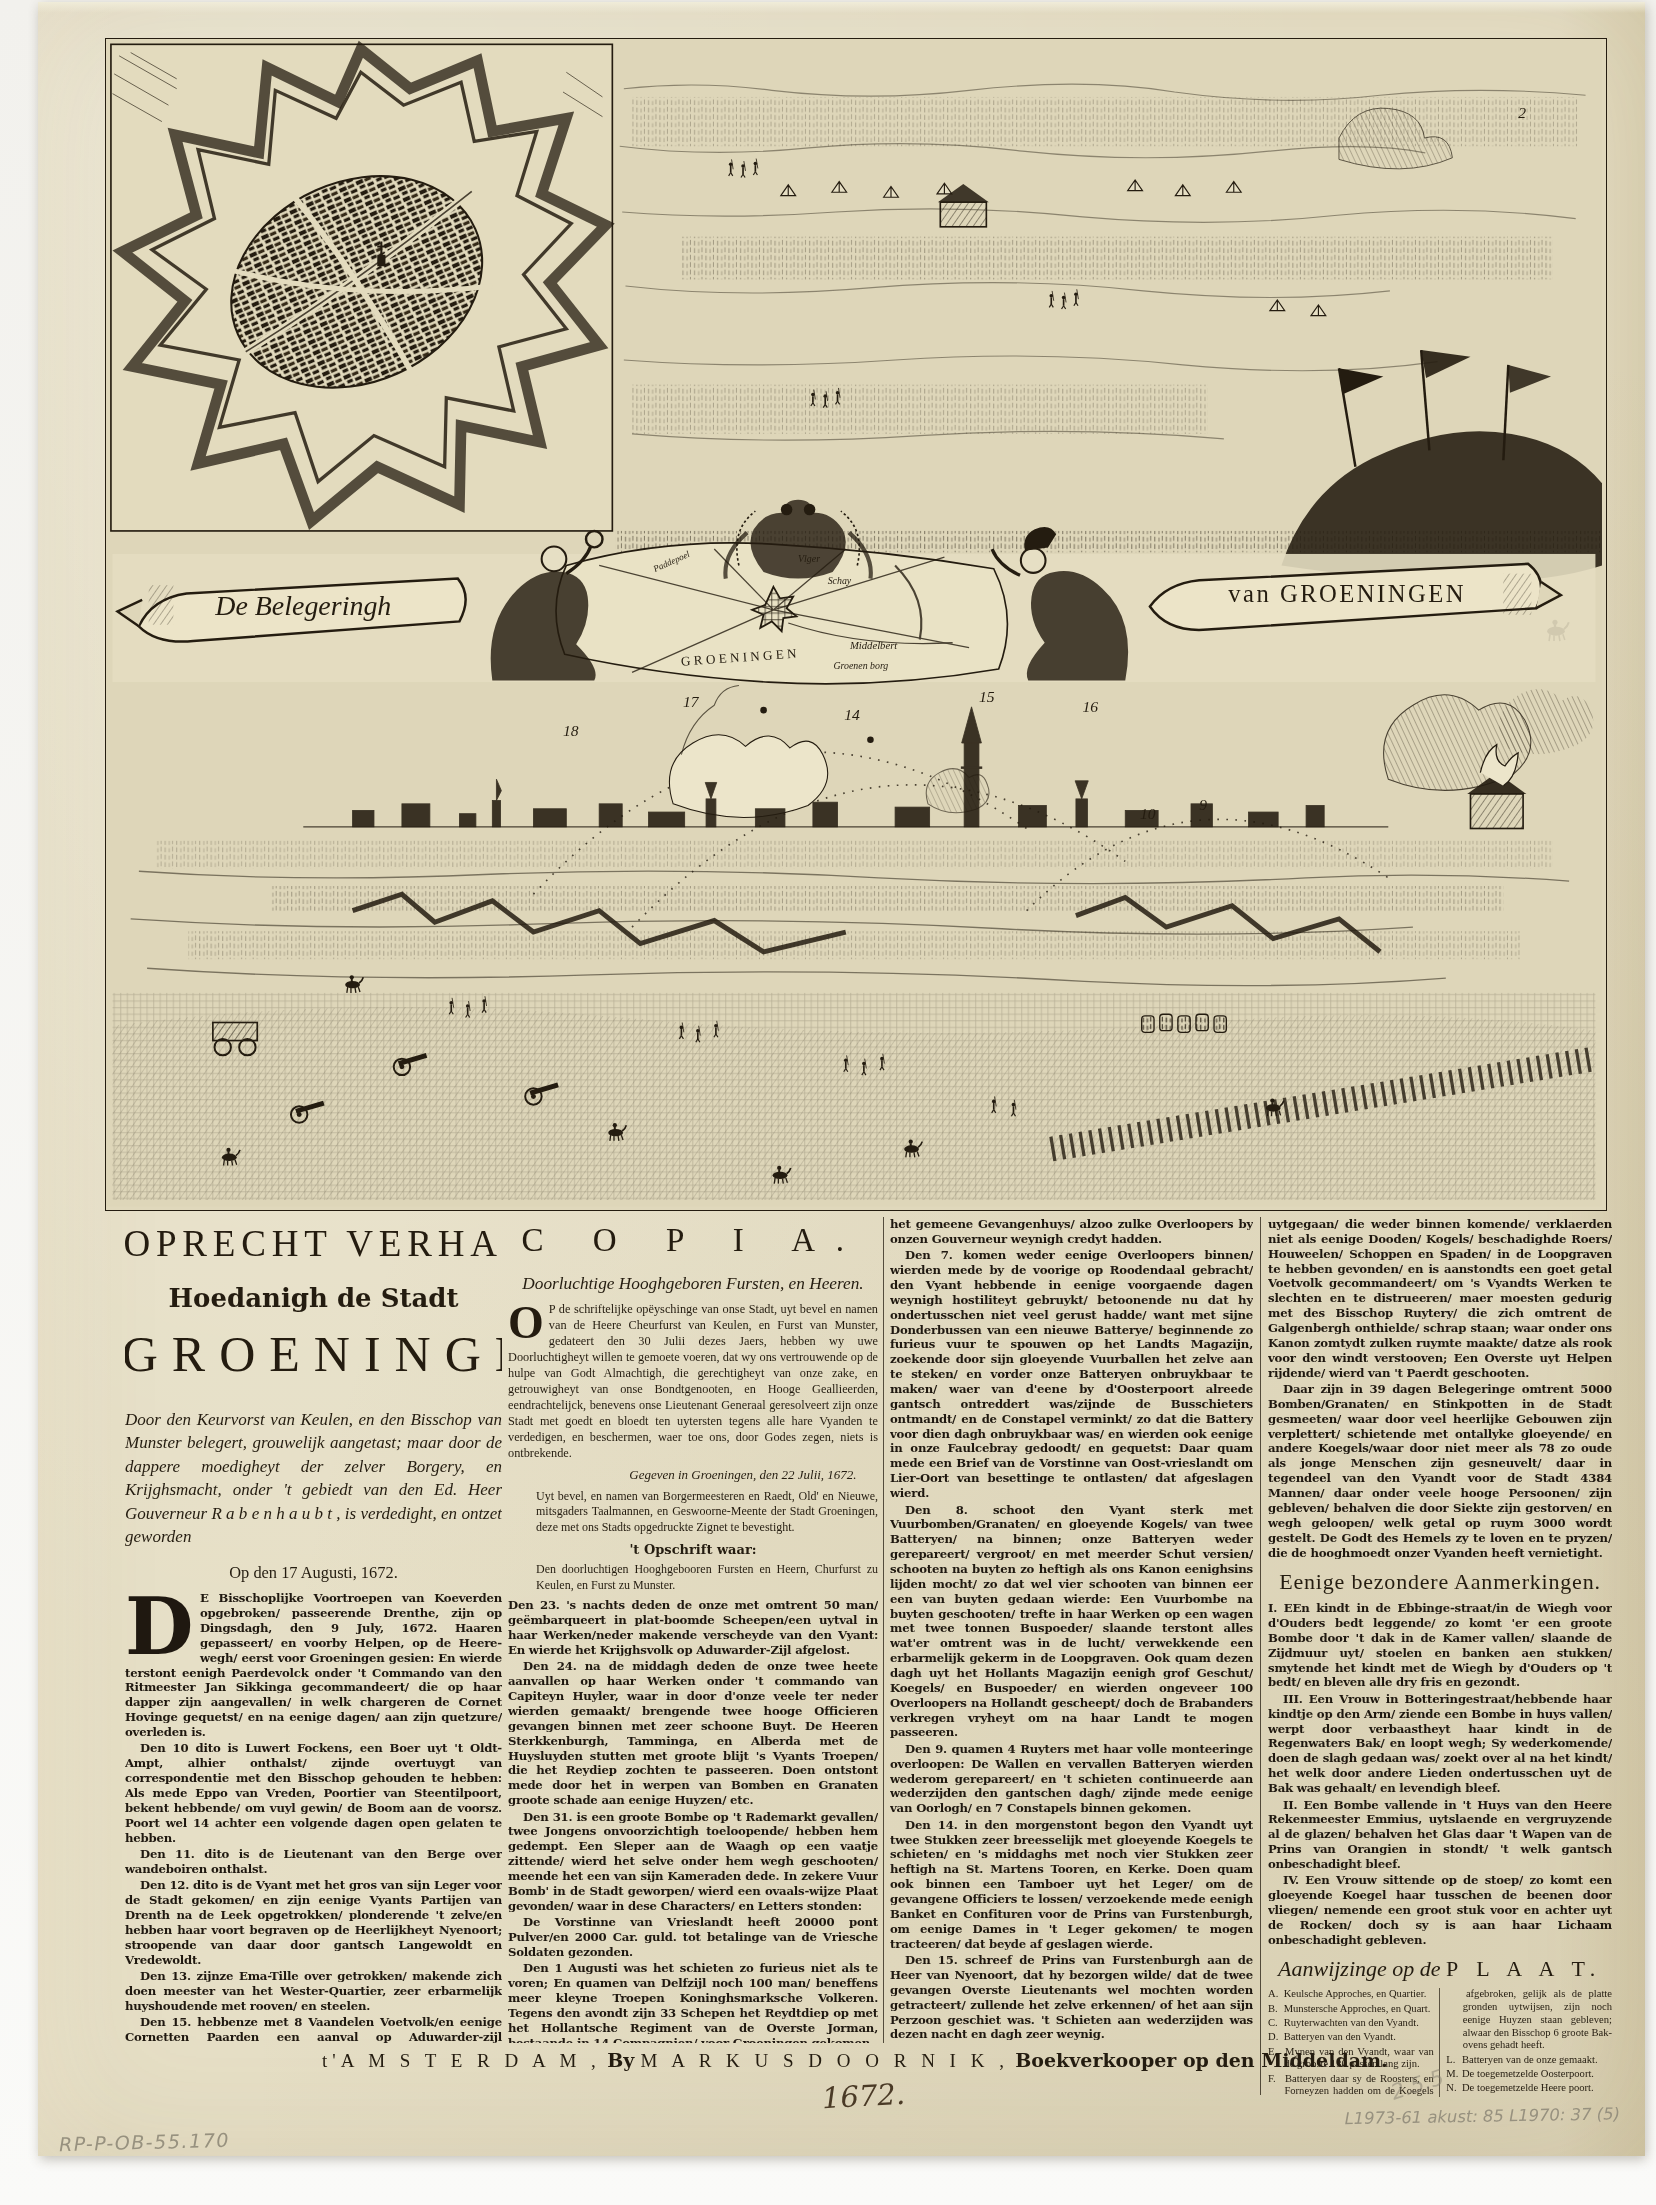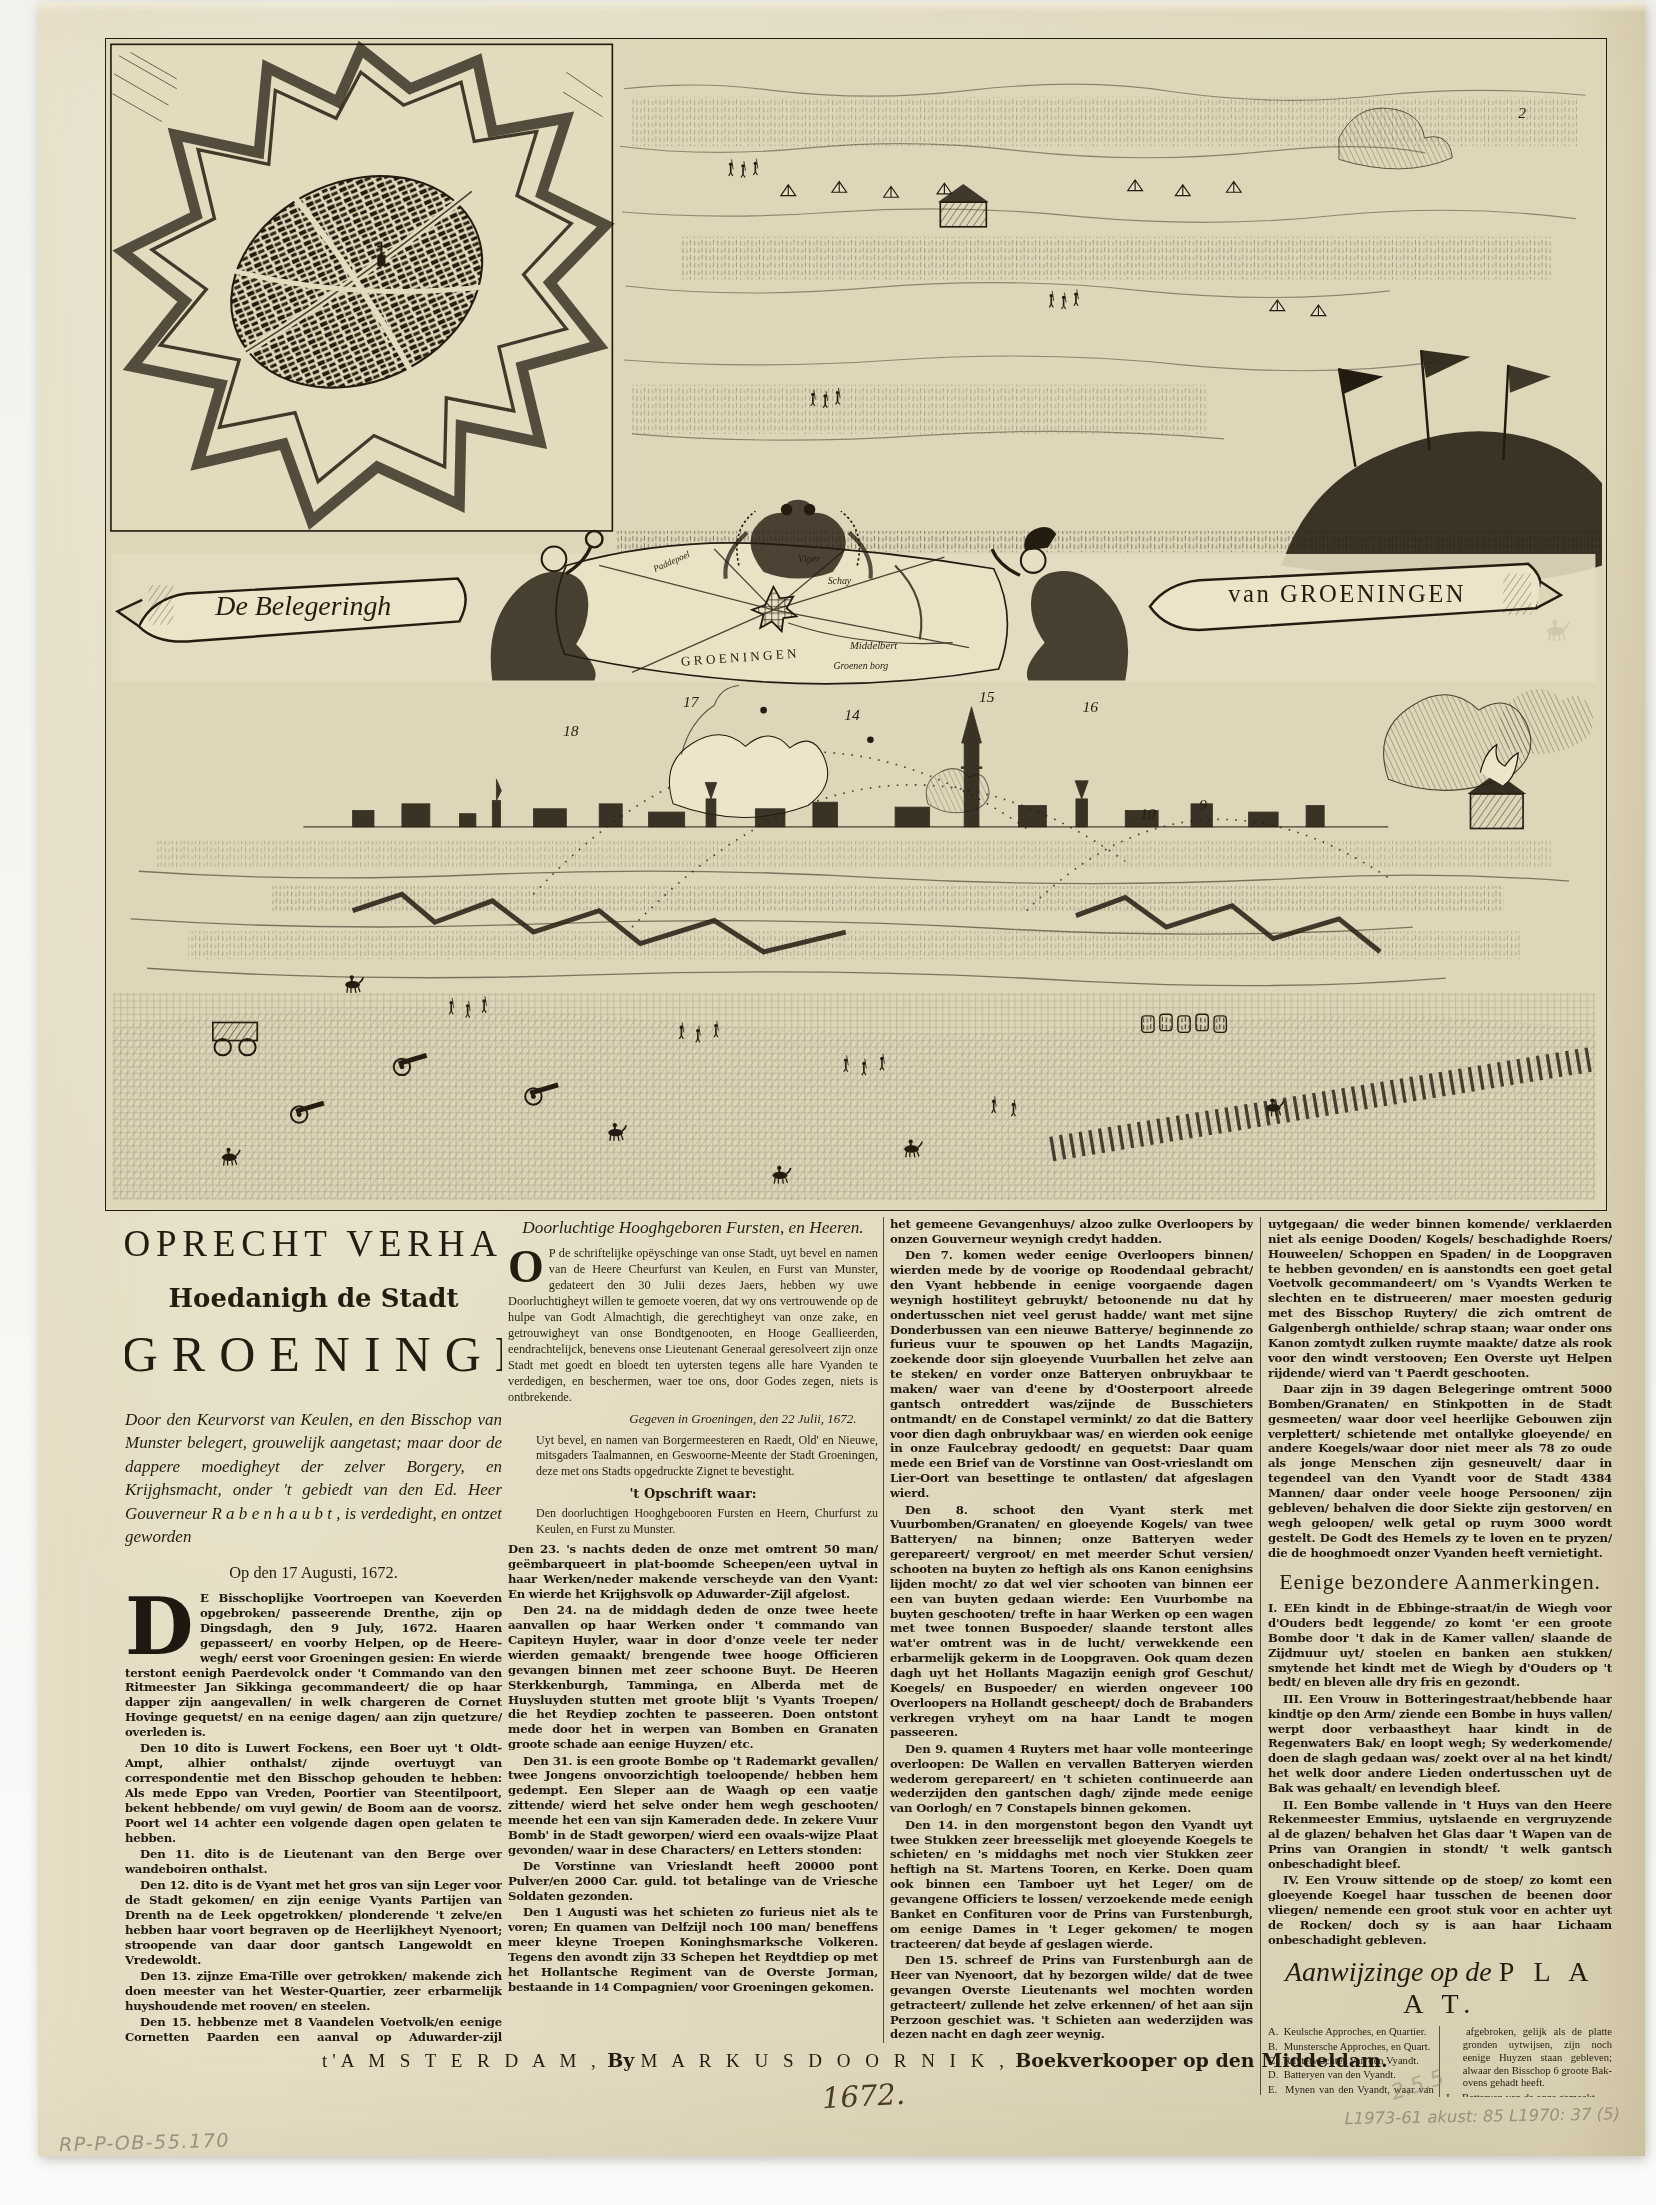--- a/index.html
+++ b/index.html
@@ -39,21 +39,21 @@
   .copia{font-size:33px;letter-spacing:20.6px;text-align:center;margin:1.6px 0 11.5px;white-space:nowrap;}
   .ithead{font-style:italic;font-size:17.3px;text-align:center;margin:0 0 6.6px;}
   .rightital{font-style:italic;text-align:right;font-size:13px;padding-right:21.4px;margin:5px 0;}
   .indent{padding-left:28px;font-size:12px;line-height:1.3;margin:5px 0;}
   .gcenter{font-family:"DejaVu Serif",serif;font-weight:bold;font-size:13px;text-align:center;margin:6.6px 0 3.3px;}
   .latin{font-family:"Liberation Serif",serif;font-size:12.3px;letter-spacing:1.3px;
          line-height:1.45;padding-left:25px;margin:5px 0;text-align:left;}
   .dc{float:left;font-size:46px;line-height:.8;padding:2.5px 5px 0 0;font-weight:bold;font-family:"Liberation Serif",serif;}
   .dcbig{float:left;font-size:79px;line-height:.78;padding:5px 6.6px 0 0;font-weight:bold;font-family:"DejaVu Serif",serif;}
   .anmhead{font-size:22px;text-align:center;letter-spacing:0.8px;margin:8.2px 0 6.6px;font-family:"Liberation Serif",serif;}
-  .plaathead{font-style:italic;font-size:28px;text-align:center;margin:8.2px 0 6.6px;}
+  .plaathead{font-style:italic;font-size:22px;text-align:center;margin:8.2px 0 6.6px;}
   .plaathead .caps{font-style:normal;letter-spacing:6.6px;}
   .legend{display:flex;}
   .legend .half{width:50%;padding:0 5px 0 0;}
   .legend .half + .half{border-left:0.8px solid rgba(36,28,16,.7);padding:0 0 0 6.6px;}
   .li{font-family:"Liberation Serif",serif;font-size:10.6px;line-height:1.2;margin:0 0 1.6px;
       text-indent:-16.4px;padding-left:16.4px;text-align:justify;}
   .li .k{display:inline-block;min-width:13px;text-indent:0;}
 
   
   .imprint{position:absolute;left:322px;top:2049px;width:1020px;text-align:center;
@@ -395,20 +395,21 @@
     <p class="blk t4 rom">Door den Keurvorst van Keulen, en den Bisschop van Munster belegert, grouwelijk aangetast; maar door de dappere moedigheyt der zelver Borgery, en Krijghsmacht, onder 't gebiedt van den Ed. Heer Gouverneur R a b e n h a u b t , is verdedight, en ontzet geworden</p>
     <p class="blk date rom">Op den 17 Augusti, 1672.</p>
     <p class="blk g"><span class="dcbig">D</span>E Bisschoplijke Voortroepen van Koeverden opgebroken/ passeerende Drenthe, zijn op Dingsdagh, den 9 July, 1672. Haaren gepasseert/ en voorby Helpen, op de Heere-wegh/ eerst voor Groeningen gesien: En wierde terstont eenigh Paerdevolck onder 't Commando van den Ritmeester Jan Sikkinga gecommandeert/ die op haar dapper zijn aangevallen/ in welk chargeren de Cornet Hovinge gequetst/ en na eenige dagen/ aan zijn quetzure/ overleden is.</p>
     <p class="blk g">Den 10 dito is Luwert Fockens, een Boer uyt 't Oldt-Ampt, alhier onthalst/ zijnde overtuygt van correspondentie met den Bisschop gehouden te hebben: Als mede Eppo van Vreden, Poortier van Steentilpoort, bekent hebbende/ om vuyl gewin/ de Boom aan de voorsz. Poort wel 14 achter een volgende dagen open gelaten te hebben.</p>
     <p class="blk g">Den 11. dito is de Lieutenant van den Berge over wandeboiren onthalst.</p>
     <p class="blk g">Den 12. dito is de Vyant met het gros van sijn Leger voor de Stadt gekomen/ en zijn eenige Vyants Partijen van Drenth na de Leek opgetrokken/ plonderende 't zelve/en hebben haar voort begraven op de Heerlijkheyt Nyenoort; stroopende van daar door gantsch Langewoldt en Vredewoldt.</p>
     <p class="blk g">Den 13. zijnze Ema-Tille over getrokken/ makende zich doen meester van het Wester-Quartier, zeer erbarmelijk huyshoudende met rooven/ en steelen.</p>
     <p class="blk g">Den 15. hebbenze met 8 Vaandelen Voetvolk/en eenige Cornetten Paarden een aanval op Aduwarder-zijl gedaan/daar de Capiteynen Clant en Ripperda, beneffens de Overste Lieut. Stuart van de Dragonners het Commando hadden/doch zijn met groot verlies van dooden en gequetsten te rugge gedreven.</p>
   </div>
 <div id="col2" class="col">
+    <p class="blk copia rom">C O P I A.</p>
     <p class="blk ithead rom">Doorluchtige Hooghgeboren Fursten, en Heeren.</p>
     <p class="blk rom"><span class="dc">O</span>P de schriftelijke opëyschinge van onse Stadt, uyt bevel en namen van de Heere Cheurfurst van Keulen, en Furst van Munster, gedateert den 30 Julii dezes Jaers, hebben wy uwe Doorluchtigheyt willen te gemoete voeren, dat wy ons vertrouwende op de hulpe van Godt Almachtigh, die gerechtigheyt van onze zake, en getrouwigheyt van onse Bondtgenooten, en Hooge Geallieerden, eendrachtelijck, benevens onse Lieutenant Generaal geresolveert zijn onze Stadt met goedt en bloedt ten uytersten tegens alle hare Vyanden te verdedigen, en beschermen, waer toe ons, door Godes zegen, niets is ontbrekende.</p>
     <p class="blk rightital rom">Gegeven in Groeningen, den 22 Julii, 1672.</p>
     <p class="blk indent rom">Uyt bevel, en namen van Borgermeesteren en Raedt, Old' en Nieuwe, mitsgaders Taalmannen, en Geswoorne-Meente der Stadt Groeningen, deze met ons Stadts opgedruckte Zignet te bevestight.</p>
     <p class="blk gcenter">'t Opschrift waar:</p>
     <p class="blk indent rom">Den doorluchtigen Hooghgebooren Fursten en Heern, Churfurst zu Keulen, en Furst zu Munster.</p>
     <p class="blk g">Den 23. 's nachts deden de onze met omtrent 50 man/ geëmbarqueert in plat-boomde Scheepen/een uytval in haar Werken/neder makende verscheyde van den Vyant: En wierde het Krijghsvolk op Aduwarder-Zijl afgelost.</p>
     <p class="blk g">Den 24. na de middagh deden de onze twee heete aanvallen op haar Werken onder 't commando van Capiteyn Huyler, waar in door d'onze veele ter neder wierden gemaakt/ brengende twee hooge Officieren gevangen binnen met zeer schoone Buyt. De Heeren Sterkkenburgh, Tamminga, en Alberda met de Huysluyden stutten met groote blijt 's Vyants Troepen/ die het Reydiep zochten te passeeren. Doen ontstont mede door het in werpen van Bomben en Granaten groote schade aan eenige Huyzen/ etc.</p>
     <p class="blk g">Den 31. is een groote Bombe op 't Rademarkt gevallen/ twee Jongens onvoorzichtigh toeloopende/ hebben hem gedempt. Een Sleper aan de Waagh op een vaatje zittende/ wierd het selve onder hem wegh geschooten/ meende het een van sijn Kameraden dede. In zekere Vuur Bomb' in de Stadt geworpen/ wierd een ovaals-wijze Plaat gevonden/ waar in dese Characters/ en Letters stonden:</p>
     <p class="blk g">De Vorstinne van Vrieslandt heeft 20000 pont Pulver/en 2000 Car. guld. tot betalinge van de Vriesche Soldaten gezonden.</p>

